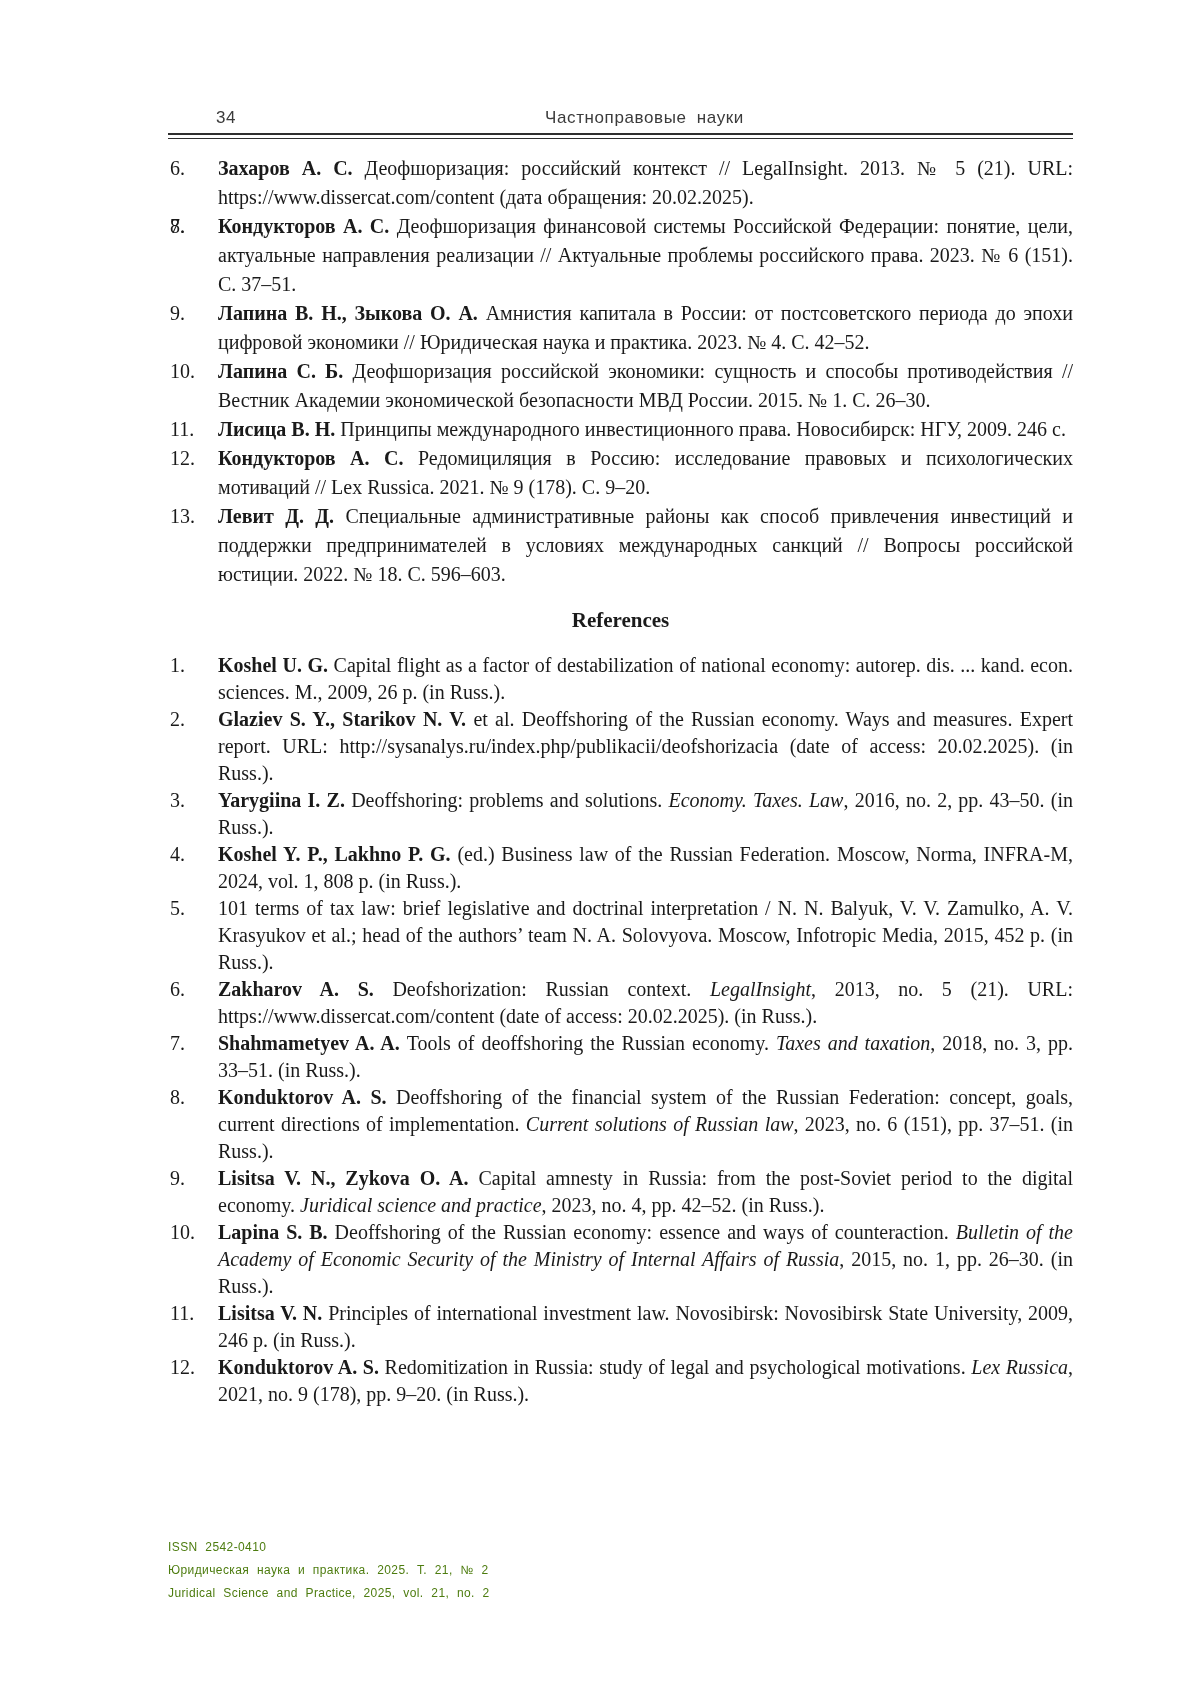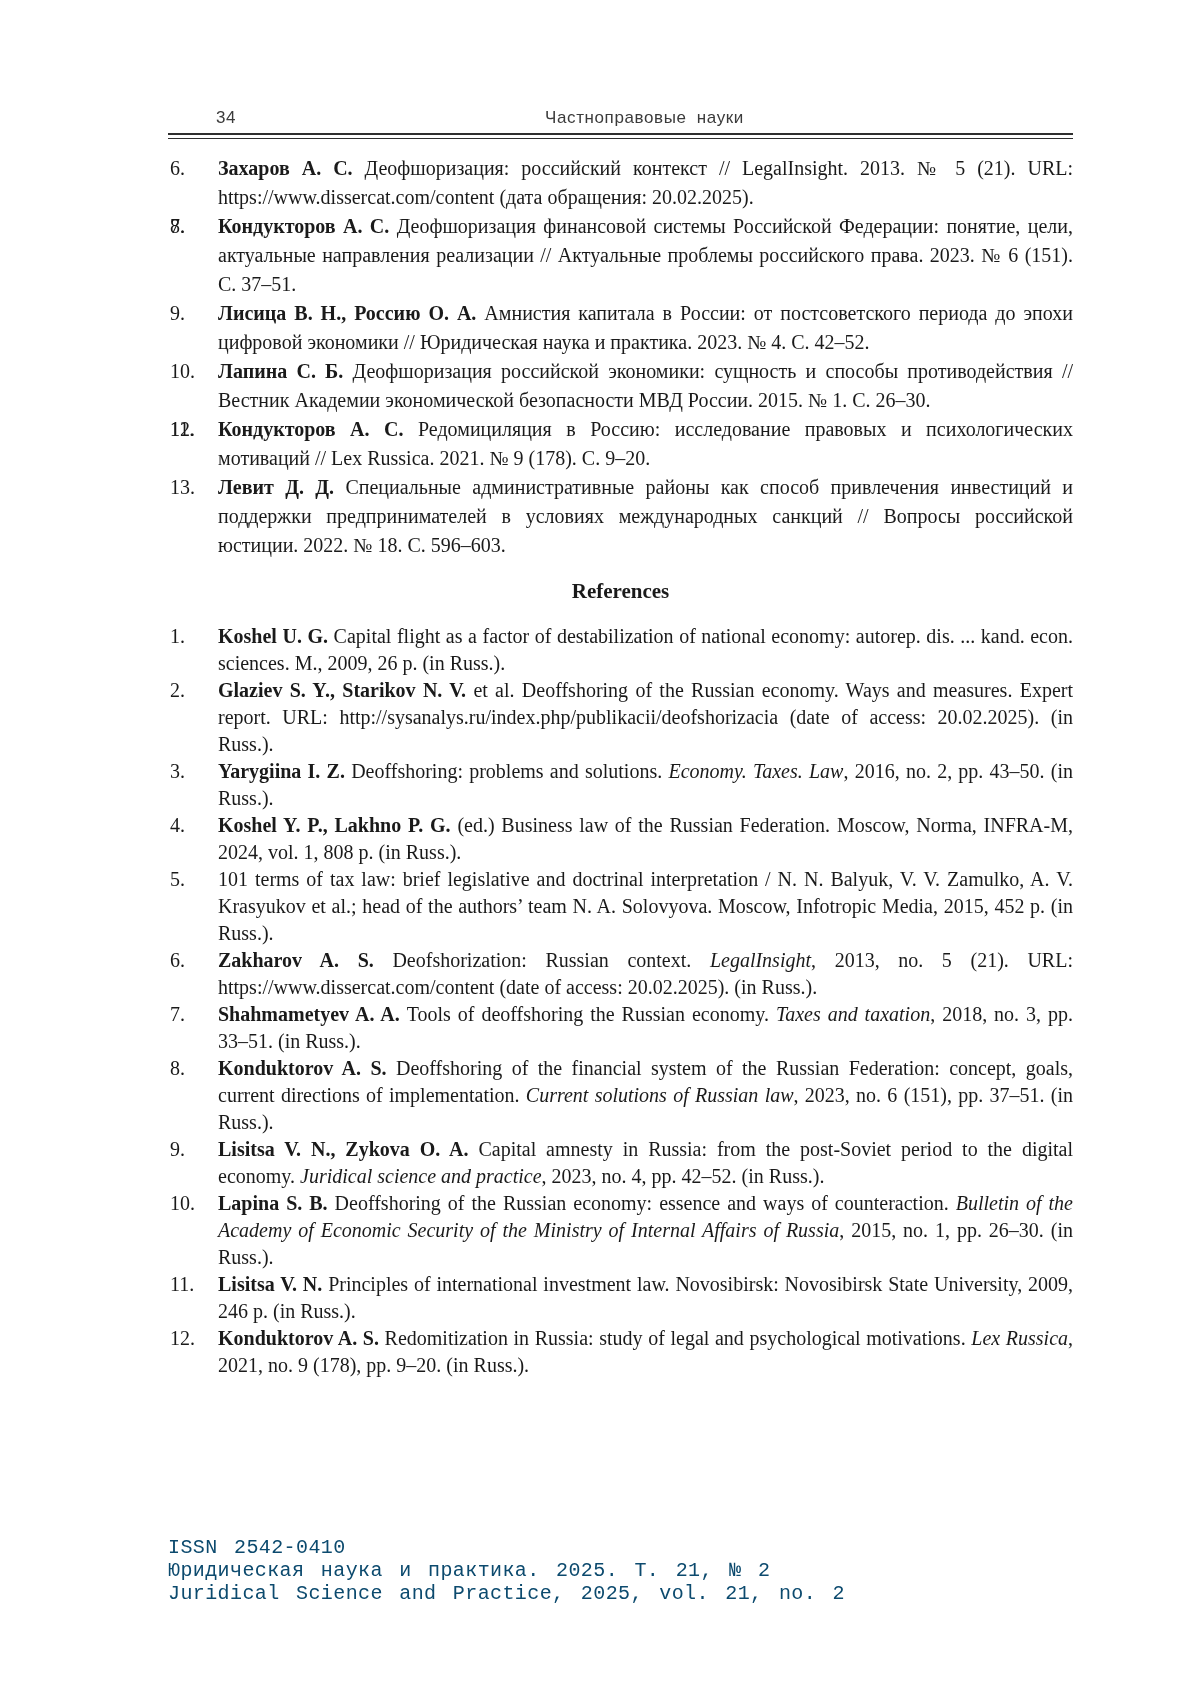--- a/index.html
+++ b/index.html
@@ -57,47 +57,47 @@
     margin-bottom:17px;
     text-align:center;
     font-weight:bold;
     font-size:21px;
     line-height:29px;
   }
   
   .imprint{
     position:absolute;
     left:168px;top:1536px;
-    font-family:Liberation Mono, monospace;
-    font-size:20px;
+    font-family:Liberation Sans, sans-serif;
+    font-size:12px;
     line-height:23px;
-    color:#0c4a6e;
+    color:#4d7c0f;
     letter-spacing:0.4px;
     word-spacing:4px;
   }
 </style>
 </head>
 <body>
 
 <div class="page">
   <div class="content">
 
     <div class="runhead">
       <span class="pageno">34</span>
       <span class="sect">Частноправовые науки</span>
     </div>
     <div class="rule"></div>
 
     <div id="ru-list" class="ref-list ref-list-ru">
         <div class="ref-item"><span class="ref-num">6.</span><span><span class="b">Захаров А. С. </span><span>Деофшоризация: российский контекст // LegalInsight. 2013. № 5 (21). URL: https://www.dissercat.com/content (дата обращения: 20.02.2025).</span></span></div>
         <div class="ref-item"><span class="ref-num">7.</span></div>
         <div class="ref-item"><span class="ref-num">8.</span><span><span class="b">Кондукторов А. С. </span><span>Деофшоризация финансовой системы Российской Федерации: понятие, цели, актуальные направления реализации // Актуальные проблемы российского права. 2023. № 6 (151). С. 37–51.</span></span></div>
-        <div class="ref-item"><span class="ref-num">9.</span><span><span class="b">Лисица В. Н., Россию О. А. </span><span>Амнистия капитала в России: от постсоветского периода до эпохи цифровой экономики // Юридическая наука и практика. 2023. № 4. С. 42–52.</span></span></div>
+        <div class="ref-item"><span class="ref-num">9.</span><span><span class="b">Лапина В. Н., Зыкова О. А. </span><span>Амнистия капитала в России: от постсоветского периода до эпохи цифровой экономики // Юридическая наука и практика. 2023. № 4. С. 42–52.</span></span></div>
         <div class="ref-item"><span class="ref-num">10.</span><span><span class="b">Лапина С. Б. </span><span>Деофшоризация российской экономики: сущность и способы противодействия // Вестник Академии экономической безопасности МВД России. 2015. № 1. С. 26–30.</span></span></div>
-        <div class="ref-item"><span class="ref-num">11.</span></div>
+        <div class="ref-item"><span class="ref-num">11.</span><span><span class="b">Лисица В. Н. </span><span>Принципы международного инвестиционного права. Новосибирск: НГУ, 2009. 246 с.</span></span></div>
         <div class="ref-item"><span class="ref-num">12.</span><span><span class="b">Кондукторов А. С. </span><span>Редомициляция в Россию: исследование правовых и психологических мотиваций // Lex Russica. 2021. № 9 (178). С. 9–20.</span></span></div>
         <div class="ref-item"><span class="ref-num">13.</span><span><span class="b">Левит Д. Д. </span><span>Специальные административные районы как способ привлечения инвестиций и поддержки предпринимателей в условиях международных санкций // Вопросы российской юстиции. 2022. № 18. С. 596–603.</span></span></div>
       </div>
 
     <div class="ref-heading">References</div>
 
     <div id="en-list" class="ref-list ref-list-en">
         <div class="ref-item"><span class="ref-num">1.</span><span><span class="b">Koshel U. G. </span><span>Capital flight as a factor of destabilization of national economy: autorep. dis. ... kand. econ. sciences. M., 2009, 26 p. (in Russ.).</span></span></div>
         <div class="ref-item"><span class="ref-num">2.</span><span><span class="b">Glaziev S. Y., Starikov N. V. </span><span>et al. Deoffshoring of the Russian economy. Ways and measures. Expert report. URL: http://sysanalys.ru/index.php/publikacii/deofshorizacia (date of access: 20.02.2025). (in Russ.).</span></span></div>
         <div class="ref-item"><span class="ref-num">3.</span><span><span class="b">Yarygiina I. Z. </span><span>Deoffshoring: problems and solutions. </span><span class="i">Economy. Taxes. Law</span><span>, 2016, no. 2, pp. 43–50. (in Russ.).</span></span></div>

